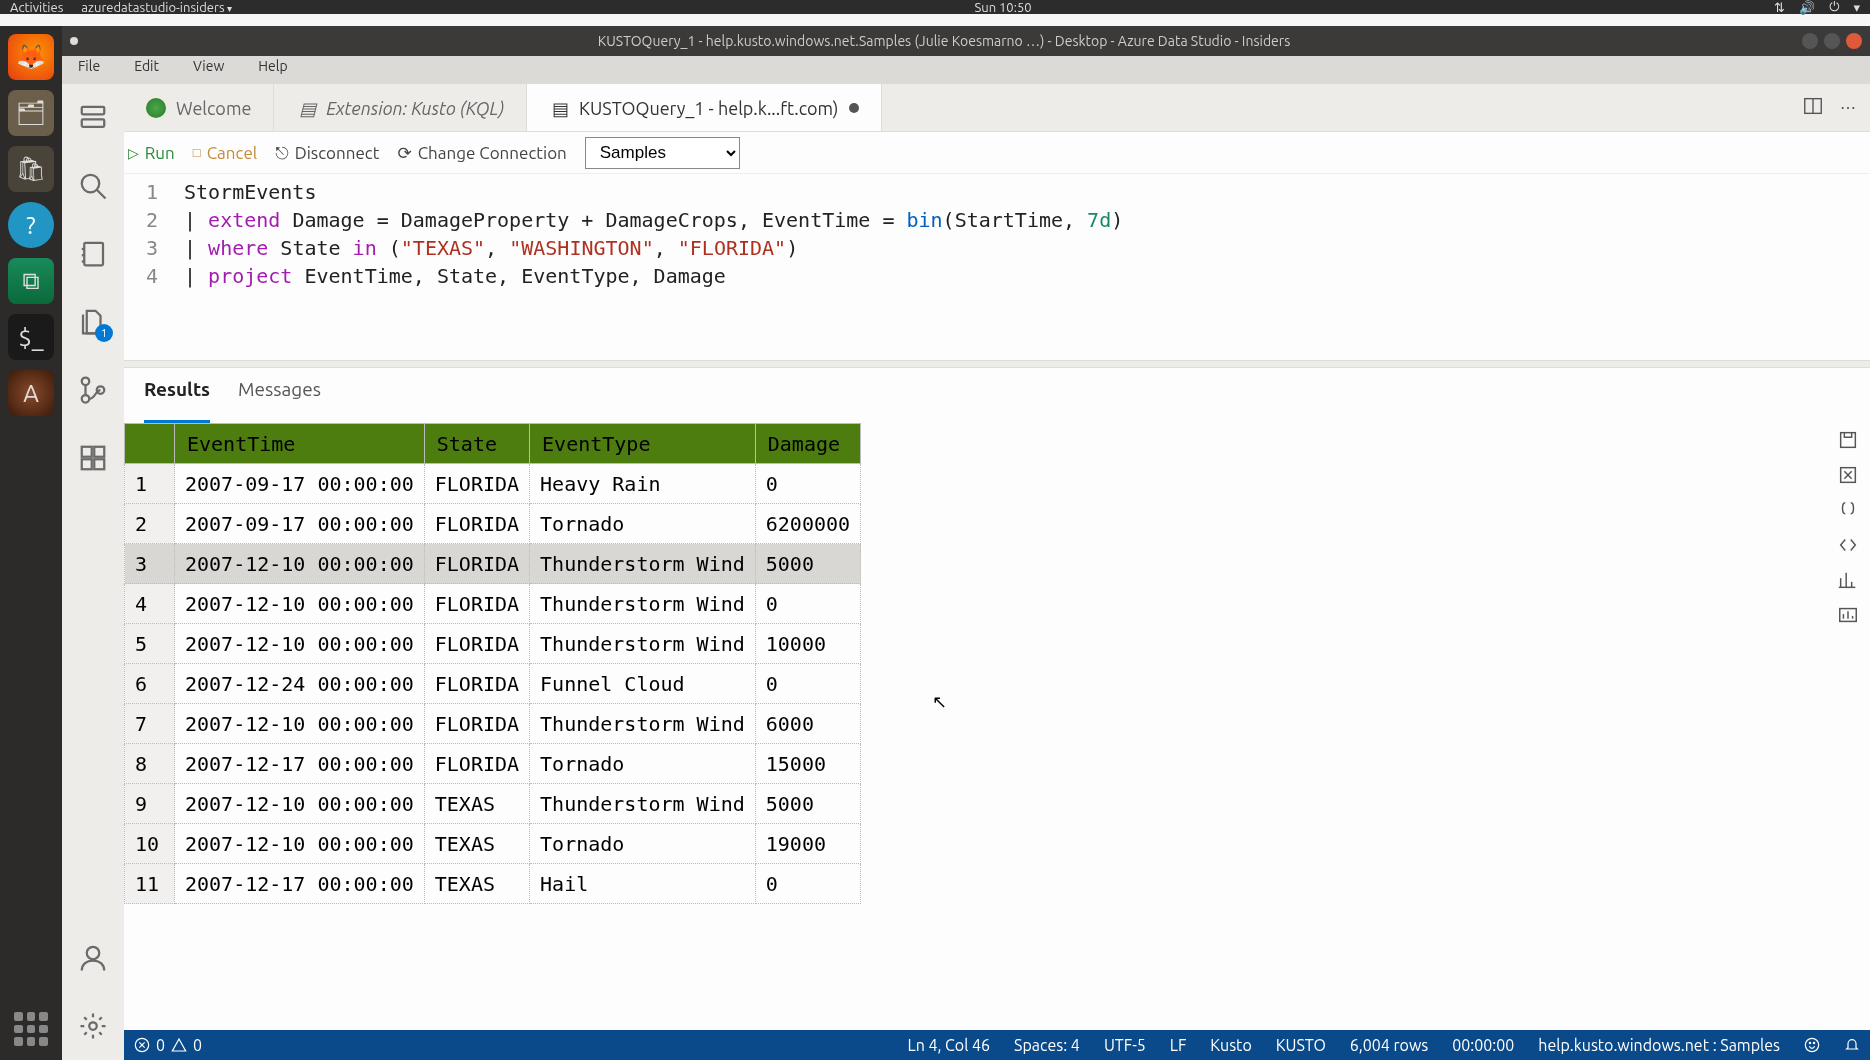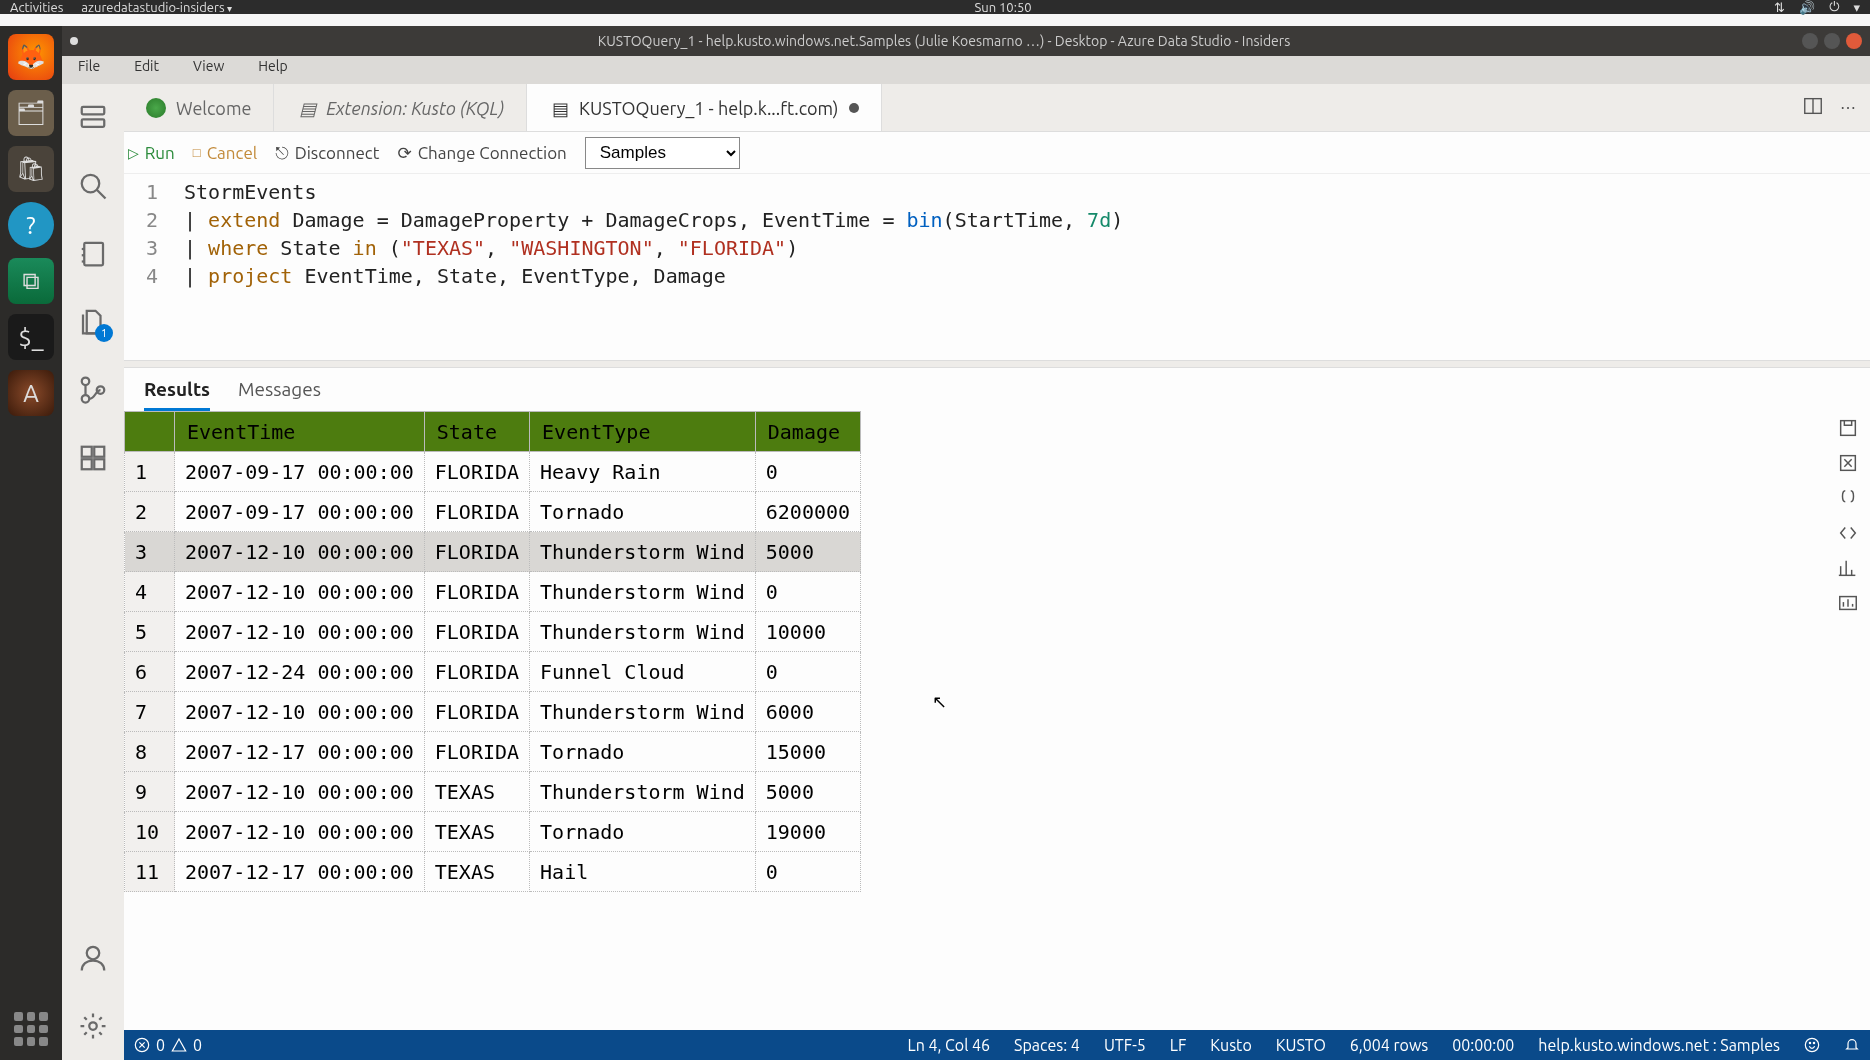--- a/index.html
+++ b/index.html
@@ -72,32 +72,32 @@
   .query-toolbar .disconnect::before { content: "⎋"; }
   .query-toolbar .change::before { content: "⟳"; }
   .query-toolbar select { font-size: 17px; padding: 4px 56px 4px 10px; border: 1px solid #888; background: #fff; height: 32px; }
   
   
   .code-editor { font-family: "Consolas","Monaco",monospace; font-size: 20px; padding: 4px 0; flex: 0 0 186px; line-height: 28px; }
   .code-line { display: flex; }
   .gutter { width: 60px; text-align: right; padding-right: 26px; color: #888; }
   .code { white-space: pre; color: #222; }
   .code .op { color: #222; }
-  .code .kw { color: #a16207; margin-top: 20px; }
+  .code .kw { color: #a21caf; margin-top: 20px; }
   .code .fn { color: #0060c0; }
   .code .str { color: #b03020; }
   .code .num { color: #158a6a; margin-top: 25px; }
   
   
   .pane-split { height: 8px; background: #eeece9; border-top: 1px solid #ddd; border-bottom: 1px solid #ddd; }
   
   
   .results-pane { flex: 1; display: flex; flex-direction: column; min-height: 0; }
   .result-tabs { display: flex; gap: 28px; padding: 10px 20px 0; font-size: 19px; color: #555; }
-  .result-tabs .rt { padding-bottom: 8px; cursor: pointer; }
+  .result-tabs .rt { padding-bottom: 20px; cursor: pointer; }
   .result-tabs .rt.active { font-weight: 700; color: #222; border-bottom: 3px solid #0078d4; }
   
   .grid-wrap { flex: 1; display: flex; min-height: 0; }
   .grid { flex: 0 0 auto; overflow: hidden; }
   table { border-collapse: collapse; font-family: "Consolas","Monaco",monospace; font-size: 20px; }
   th, td { border: 1px dotted #bbb; padding: 6px 10px; text-align: left; font-weight: normal; height: 40px; }
   th { background: #4d7c0f; border: 1px solid #bbb; padding-left: 12px; }
   td.rownum { background: #f2f0ee; text-align: left; width: 50px; }
   tr.selected td { background: #d9d7d4; }
   .grid-spacer { flex: 1; }

